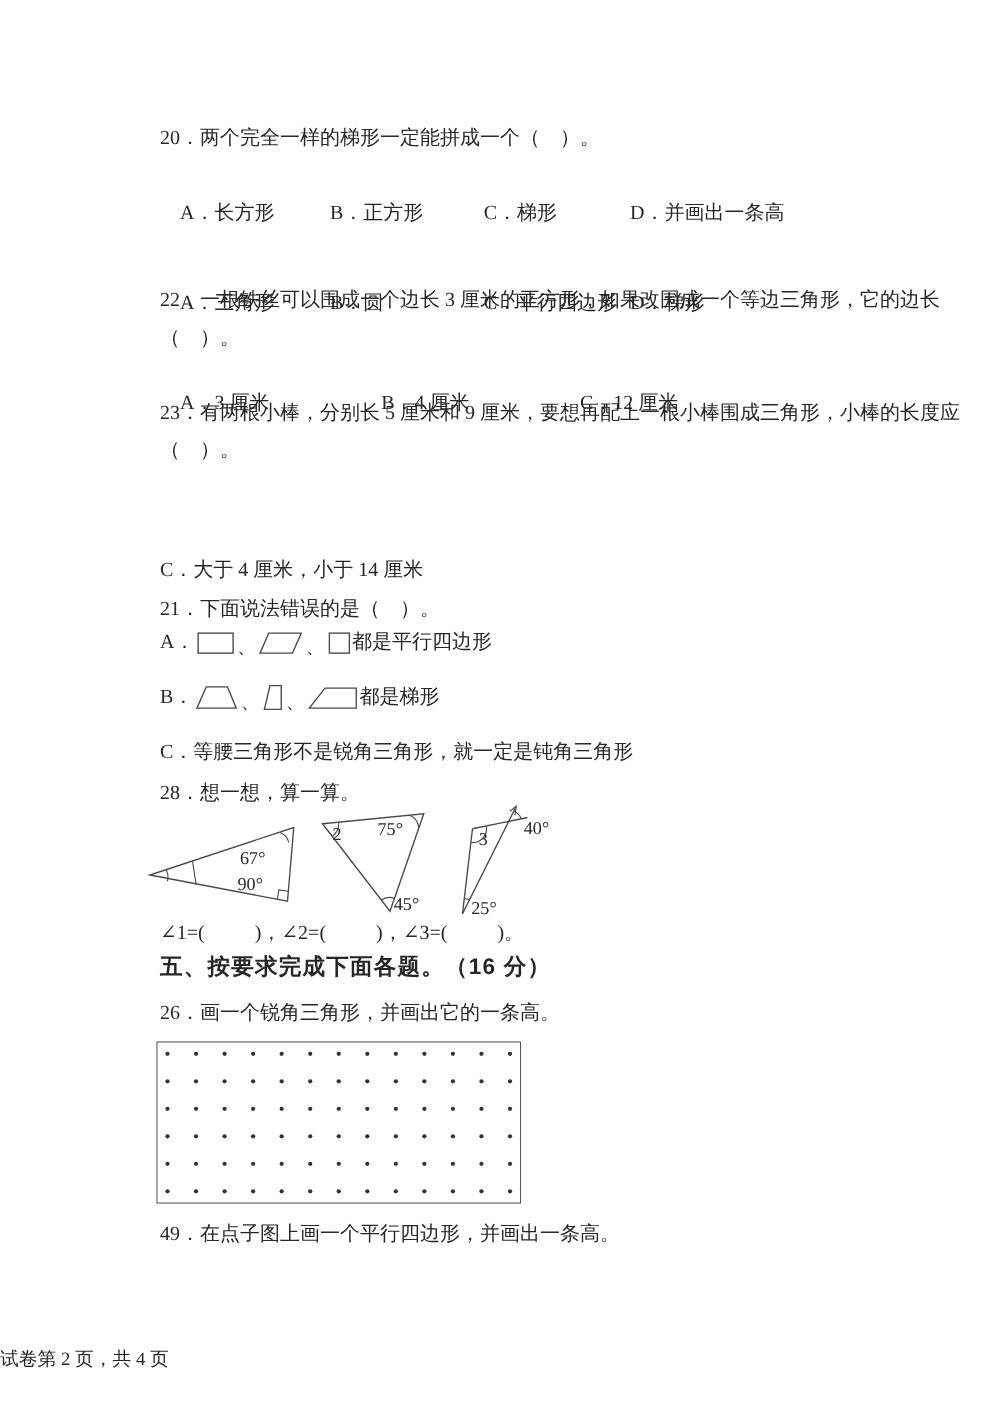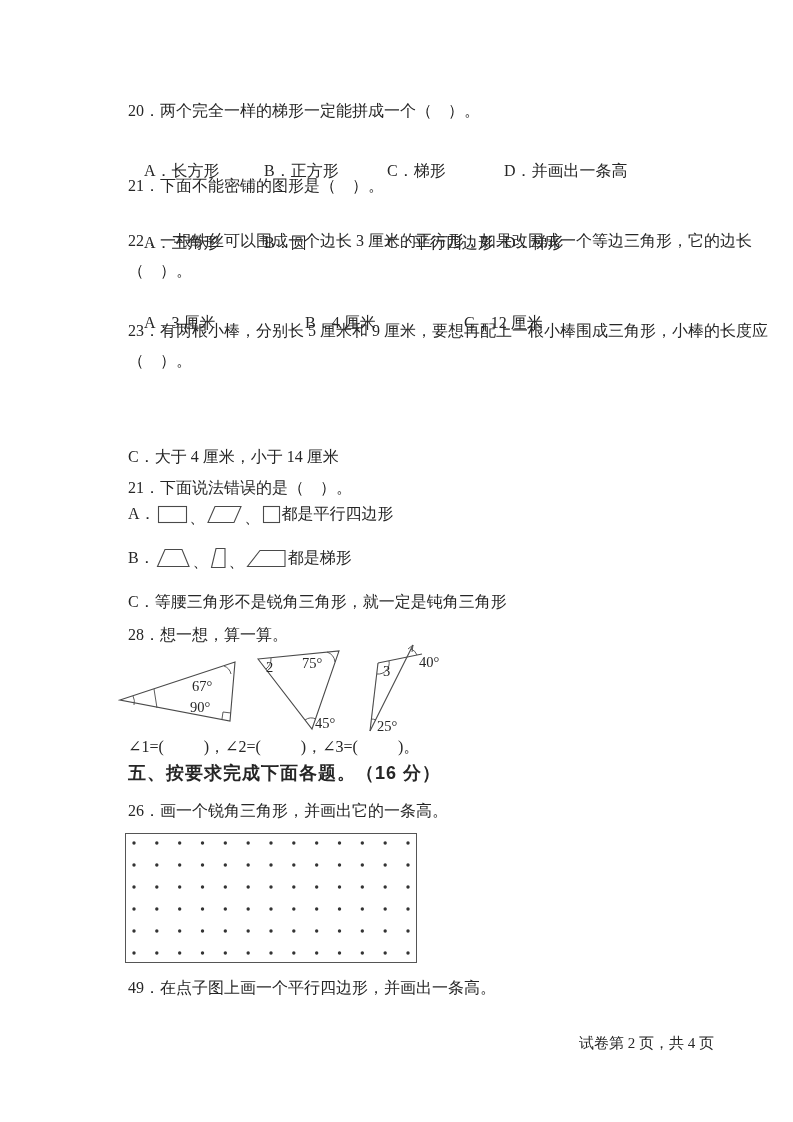--- a/index.html
+++ b/index.html
@@ -17,33 +17,32 @@
   .sep{font-size:15px;margin:0 1px;position:relative;top:4px;}
   .section-title{
     font-family:"Liberation Sans","DejaVu Sans",sans-serif;
     font-weight:bold;font-size:18px;letter-spacing:1px;
   }
   .figures{position:absolute;top:643px;left:118px;width:360px;height:100px;}
   .figures svg{position:absolute;}
   .fig-label{font-family:"Liberation Serif","DejaVu Serif",serif;font-size:14.5px;fill:#262626;}
   .stroke{stroke:#4a4a4a;stroke-width:1.1;fill:none;}
   .thin{stroke:#4a4a4a;stroke-width:0.9;fill:none;}
-  .footer{position:absolute;top:1034px;left:0;width:714px;text-align:right;font-size:15px;}
+  .footer{position:absolute;top:1078px;left:0;width:714px;text-align:left;font-size:15px;}
 </style>
 </head>
 <body>
 
 <div class="page">
 
   <div class="line" style="top:100px">20．两个完全一样的梯形一定能拼成一个（　）。</div>
   <div class="line opts" style="top:138px">
     <span class="cw120">A．长方形</span><span class="cw123">B．正方形</span><span class="cw117">C．梯形</span><span>D．并画出一条高</span>
   </div>
 
-  <div class="line" style="top:175px">21．下面不能密铺的图形是（　）。</div>
   <div class="line opts" style="top:210px">
     <span class="cw120">A．三角形</span><span class="cw123">B．圆</span><span class="cw117">C．平行四边形</span><span>D．梯形</span>
   </div>
 
   <div class="line" style="top:230px">22．一根铁丝可以围成一个边长 3 厘米的正方形，如果改围成一个等边三角形，它的边长</div>
   <div class="line" style="top:260px">（　）。</div>
   <div class="line opts" style="top:290px">
     <span class="cw161">A．3 厘米</span><span class="cw159">B．4 厘米</span><span>C．12 厘米</span>
   </div>
 

